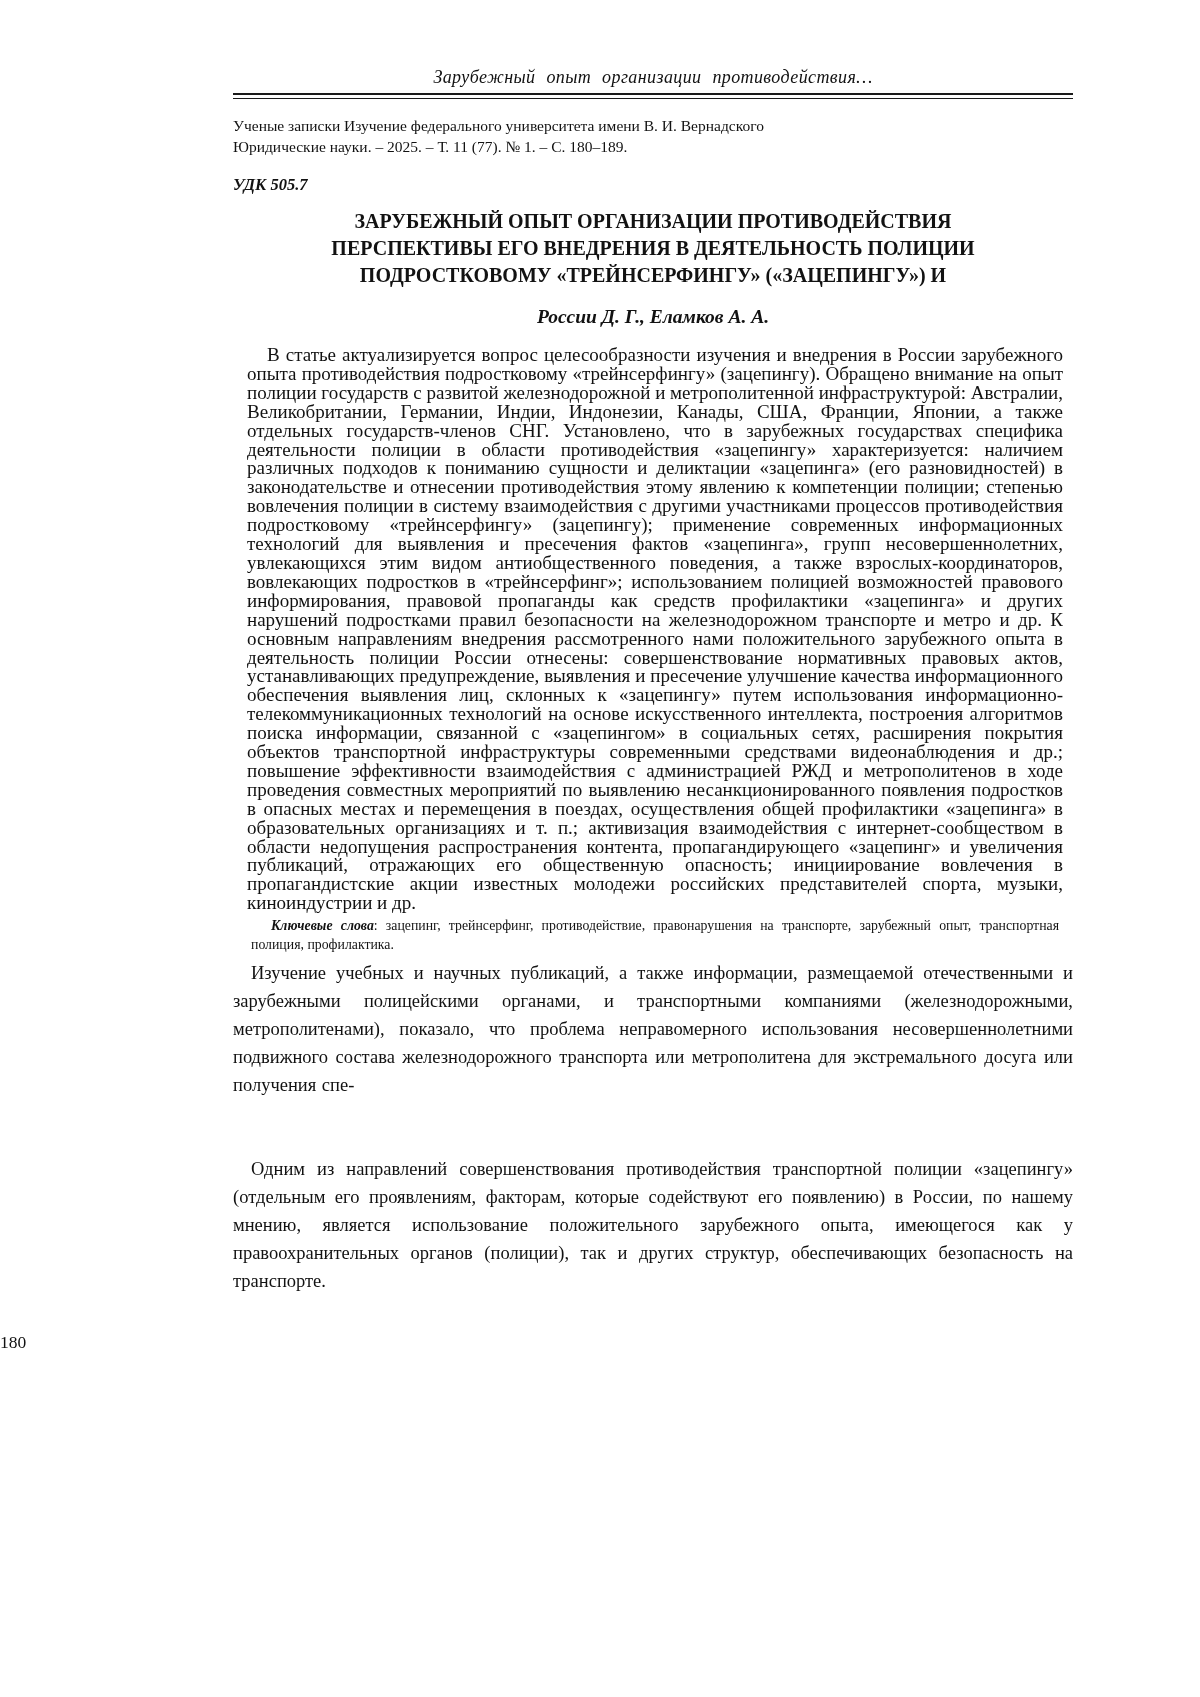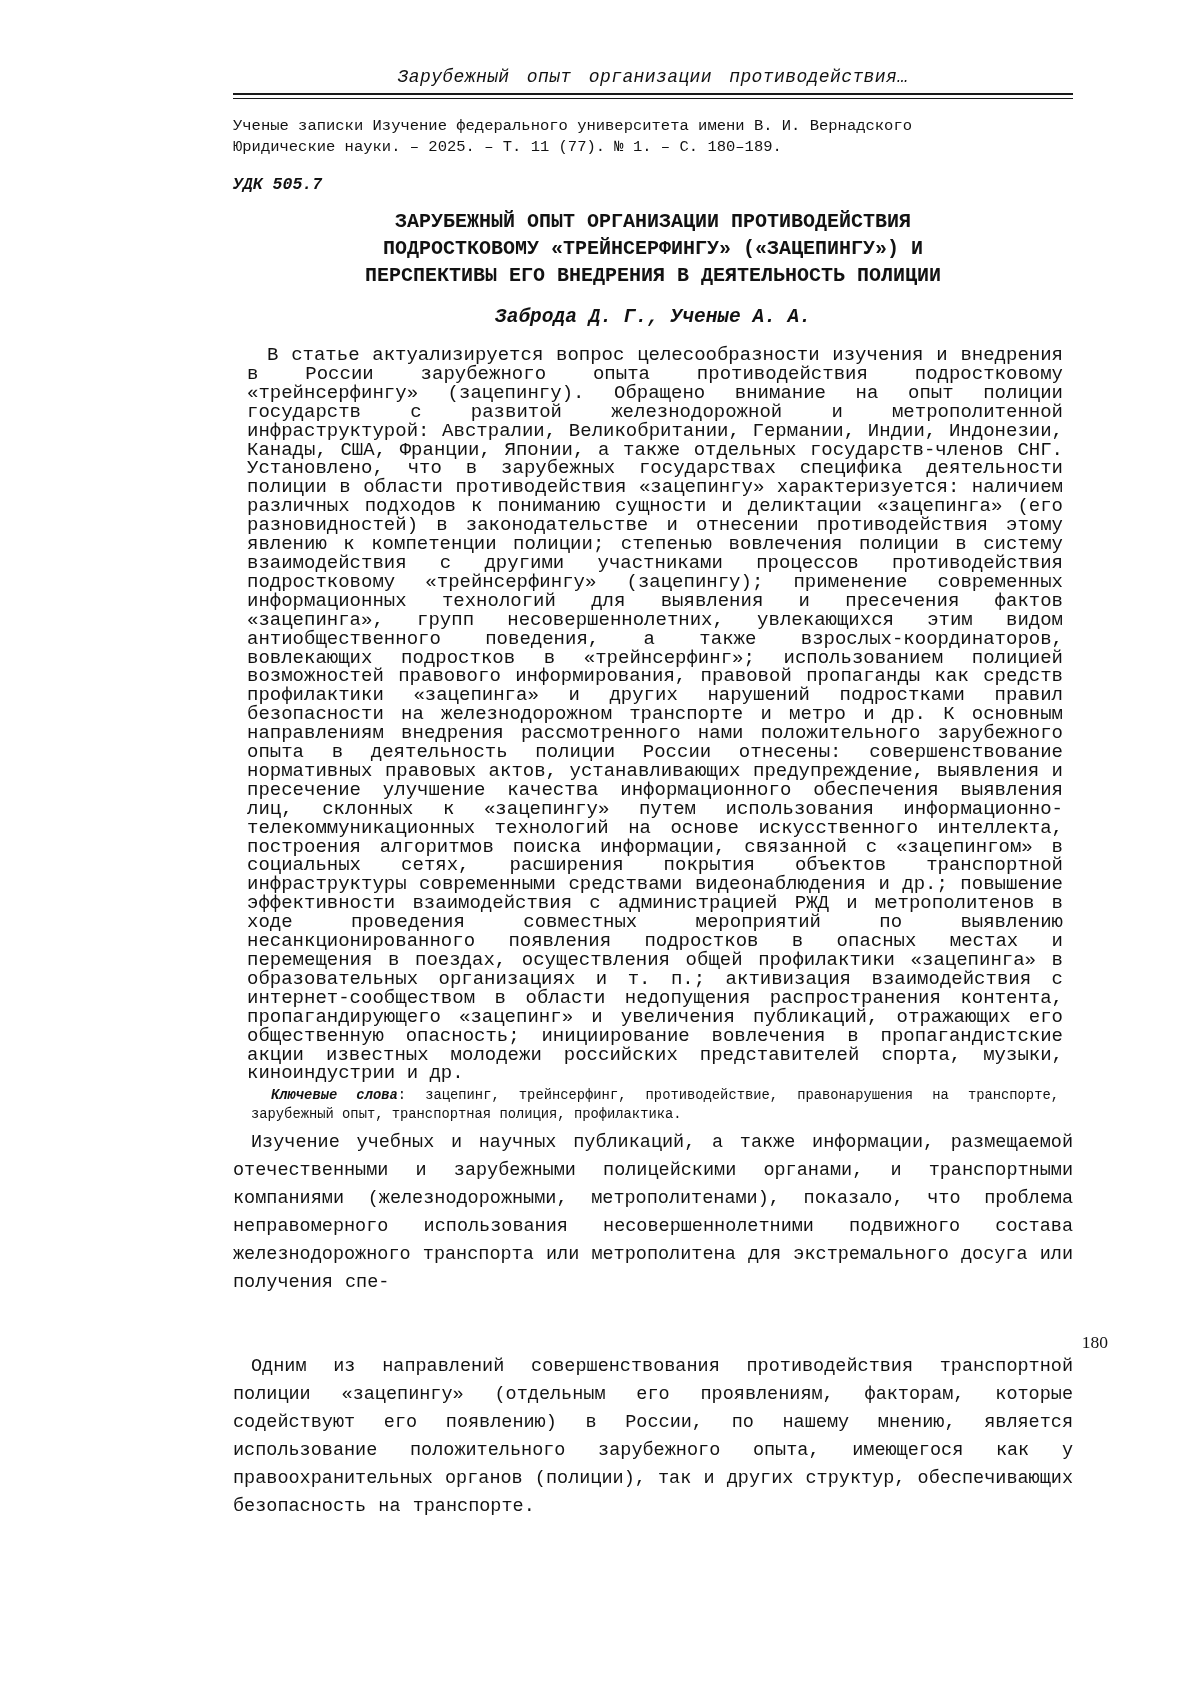--- a/index.html
+++ b/index.html
@@ -13,21 +13,20 @@
     position: relative;
     overflow: hidden;
     font-family: "Liberation Serif", "DejaVu Serif", serif;
     color: #121212;
   }
   .page-column {
     position: absolute;
     left: 233px;
     top: 66px;
     width: 840px;
-    font-family: Liberation Mono, monospace;
   }
   .running-head {
     font-style: italic;
     font-size: 18px;
     line-height: 22px;
     text-align: center;
     word-spacing: 6px;
     letter-spacing: 0.4px;
   }
   .double-rule {
@@ -93,21 +92,21 @@
     word-spacing: 1px;
   }
   .body-para.first {
     margin-top: 56px;
   }
   .page-number {
     position: absolute;
     left: 0;
     top: 1332px;
     width: 1108px;
-    text-align: right;
+    text-align: left;
     font-size: 17.5px;
   }
 </style>
 </head>
 <body>
 
 <div class="page-column">
 
   <div class="running-head">Зарубежный опыт организации противодействия…</div>
 
@@ -115,25 +114,25 @@
 
   <div class="citation">
     <div>Ученые записки Изучение федерального университета имени В. И. Вернадского</div>
     <div>Юридические науки. – 2025. – Т. 11 (77). № 1. – С. 180–189.</div>
   </div>
 
   <div class="udc">УДК 505.7</div>
 
   <h1 class="article-title">
     <span class="t-line">ЗАРУБЕЖНЫЙ ОПЫТ ОРГАНИЗАЦИИ ПРОТИВОДЕЙСТВИЯ</span>
+    <span class="t-line">ПЕРСПЕКТИВЫ ЕГО ВНЕДРЕНИЯ В ДЕЯТЕЛЬНОСТЬ ПОЛИЦИИ</span>
     <span class="t-line">ПОДРОСТКОВОМУ «ТРЕЙНСЕРФИНГУ» («ЗАЦЕПИНГУ») И</span>
-    <span class="t-line">ПЕРСПЕКТИВЫ ЕГО ВНЕДРЕНИЯ В ДЕЯТЕЛЬНОСТЬ ПОЛИЦИИ</span>
   </h1>
 
-  <div class="authors">Заброда Д. Г., Ученые А. А.</div>
+  <div class="authors">России Д. Г., Еламков А. А.</div>
 
   <p class="abstract">В статье актуализируется вопрос целесообразности изучения и внедрения в России зарубежного опыта противодействия подростковому «трейнсерфингу» (зацепингу). Обращено внимание на опыт полиции государств с развитой железнодорожной и метрополитенной инфраструктурой: Австралии, Великобритании, Германии, Индии, Индонезии, Канады, США, Франции, Японии, а также отдельных государств-членов СНГ. Установлено, что в зарубежных государствах специфика деятельности полиции в области противодействия «зацепингу» характеризуется: наличием различных подходов к пониманию сущности и деликтации «зацепинга» (его разновидностей) в законодательстве и отнесении противодействия этому явлению к компетенции полиции; степенью вовлечения полиции в систему взаимодействия с другими участниками процессов противодействия подростковому «трейнсерфингу» (зацепингу); применение современных информационных технологий для выявления и пресечения фактов «зацепинга», групп несовершеннолетних, увлекающихся этим видом антиобщественного поведения, а также взрослых-координаторов, вовлекающих подростков в «трейнсерфинг»; использованием полицией возможностей правового информирования, правовой пропаганды как средств профилактики «зацепинга» и других нарушений подростками правил безопасности на железнодорожном транспорте и метро и др. К основным направлениям внедрения рассмотренного нами положительного зарубежного опыта в деятельность полиции России отнесены: совершенствование нормативных правовых актов, устанавливающих предупреждение, выявления и пресечение улучшение качества информационного обеспечения выявления лиц, склонных к «зацепингу» путем использования информационно-телекоммуникационных технологий на основе искусственного интеллекта, построения алгоритмов поиска информации, связанной с «зацепингом» в социальных сетях, расширения покрытия объектов транспортной инфраструктуры современными средствами видеонаблюдения и др.; повышение эффективности взаимодействия с администрацией РЖД и метрополитенов в ходе проведения совместных мероприятий по выявлению несанкционированного появления подростков в опасных местах и перемещения в поездах, осуществления общей профилактики «зацепинга» в образовательных организациях и т. п.; активизация взаимодействия с интернет-сообществом в области недопущения распространения контента, пропагандирующего «зацепинг» и увеличения публикаций, отражающих его общественную опасность; инициирование вовлечения в пропагандистские акции известных молодежи российских представителей спорта, музыки, киноиндустрии и др.</p>
 
   <p class="keywords">
     <span class="kw-label">Ключевые слова</span><span>: зацепинг, трейнсерфинг, противодействие, правонарушения на транспорте, зарубежный опыт, транспортная полиция, профилактика.</span>
   </p>
 
   <p class="body-para">Изучение учебных и научных публикаций, а также информации, размещаемой отечественными и зарубежными полицейскими органами, и транспортными компаниями (железнодорожными, метрополитенами), показало, что проблема неправомерного использования несовершеннолетними подвижного состава железнодорожного транспорта или метрополитена для экстремального досуга или получения спе-</p>
 
   <p class="body-para first">Одним из направлений совершенствования противодействия транспортной полиции «зацепингу» (отдельным его проявлениям, факторам, которые содействуют его появлению) в России, по нашему мнению, является использование положительного зарубежного опыта, имеющегося как у правоохранительных органов (полиции), так и других структур, обеспечивающих безопасность на транспорте.</p>

